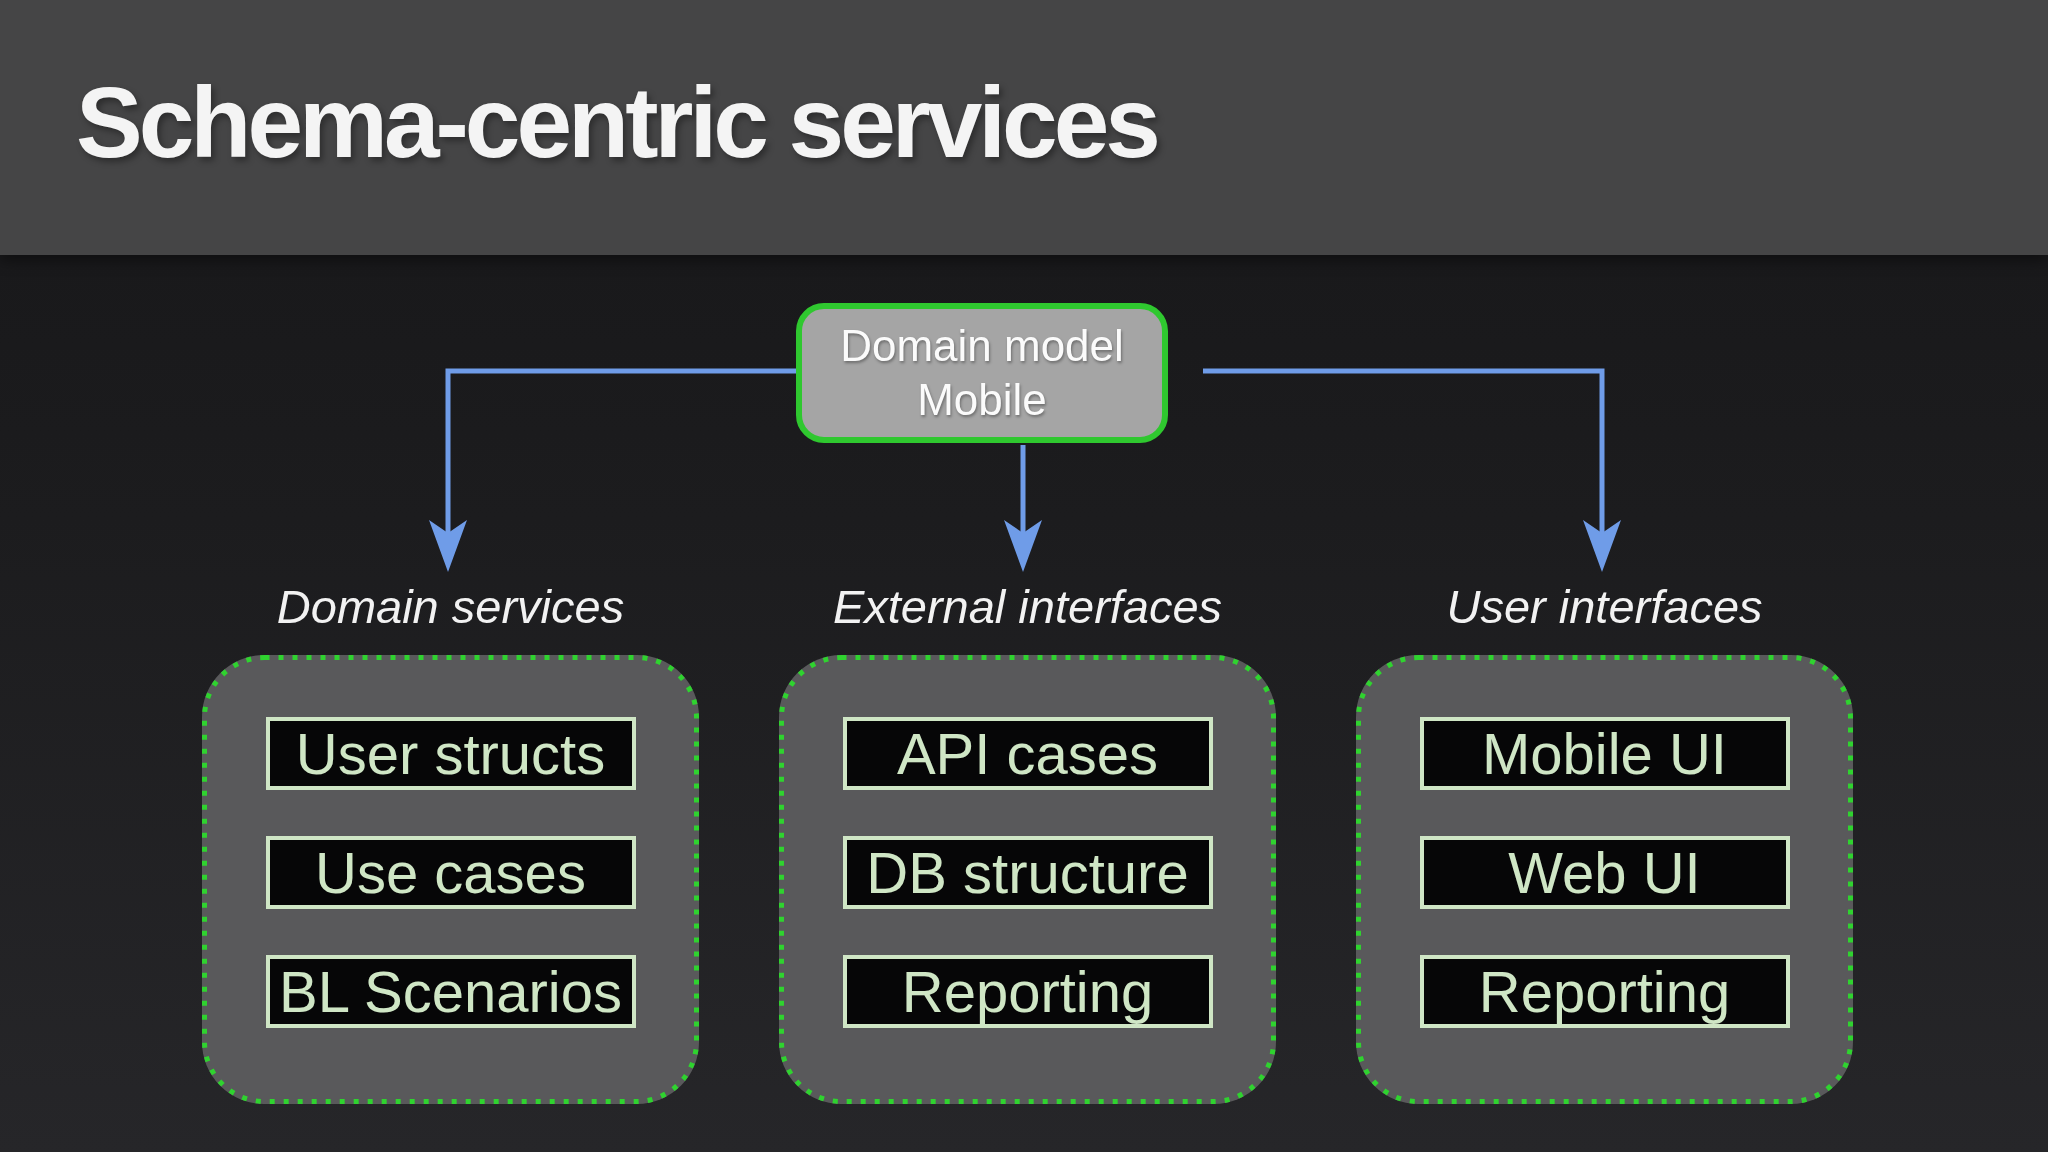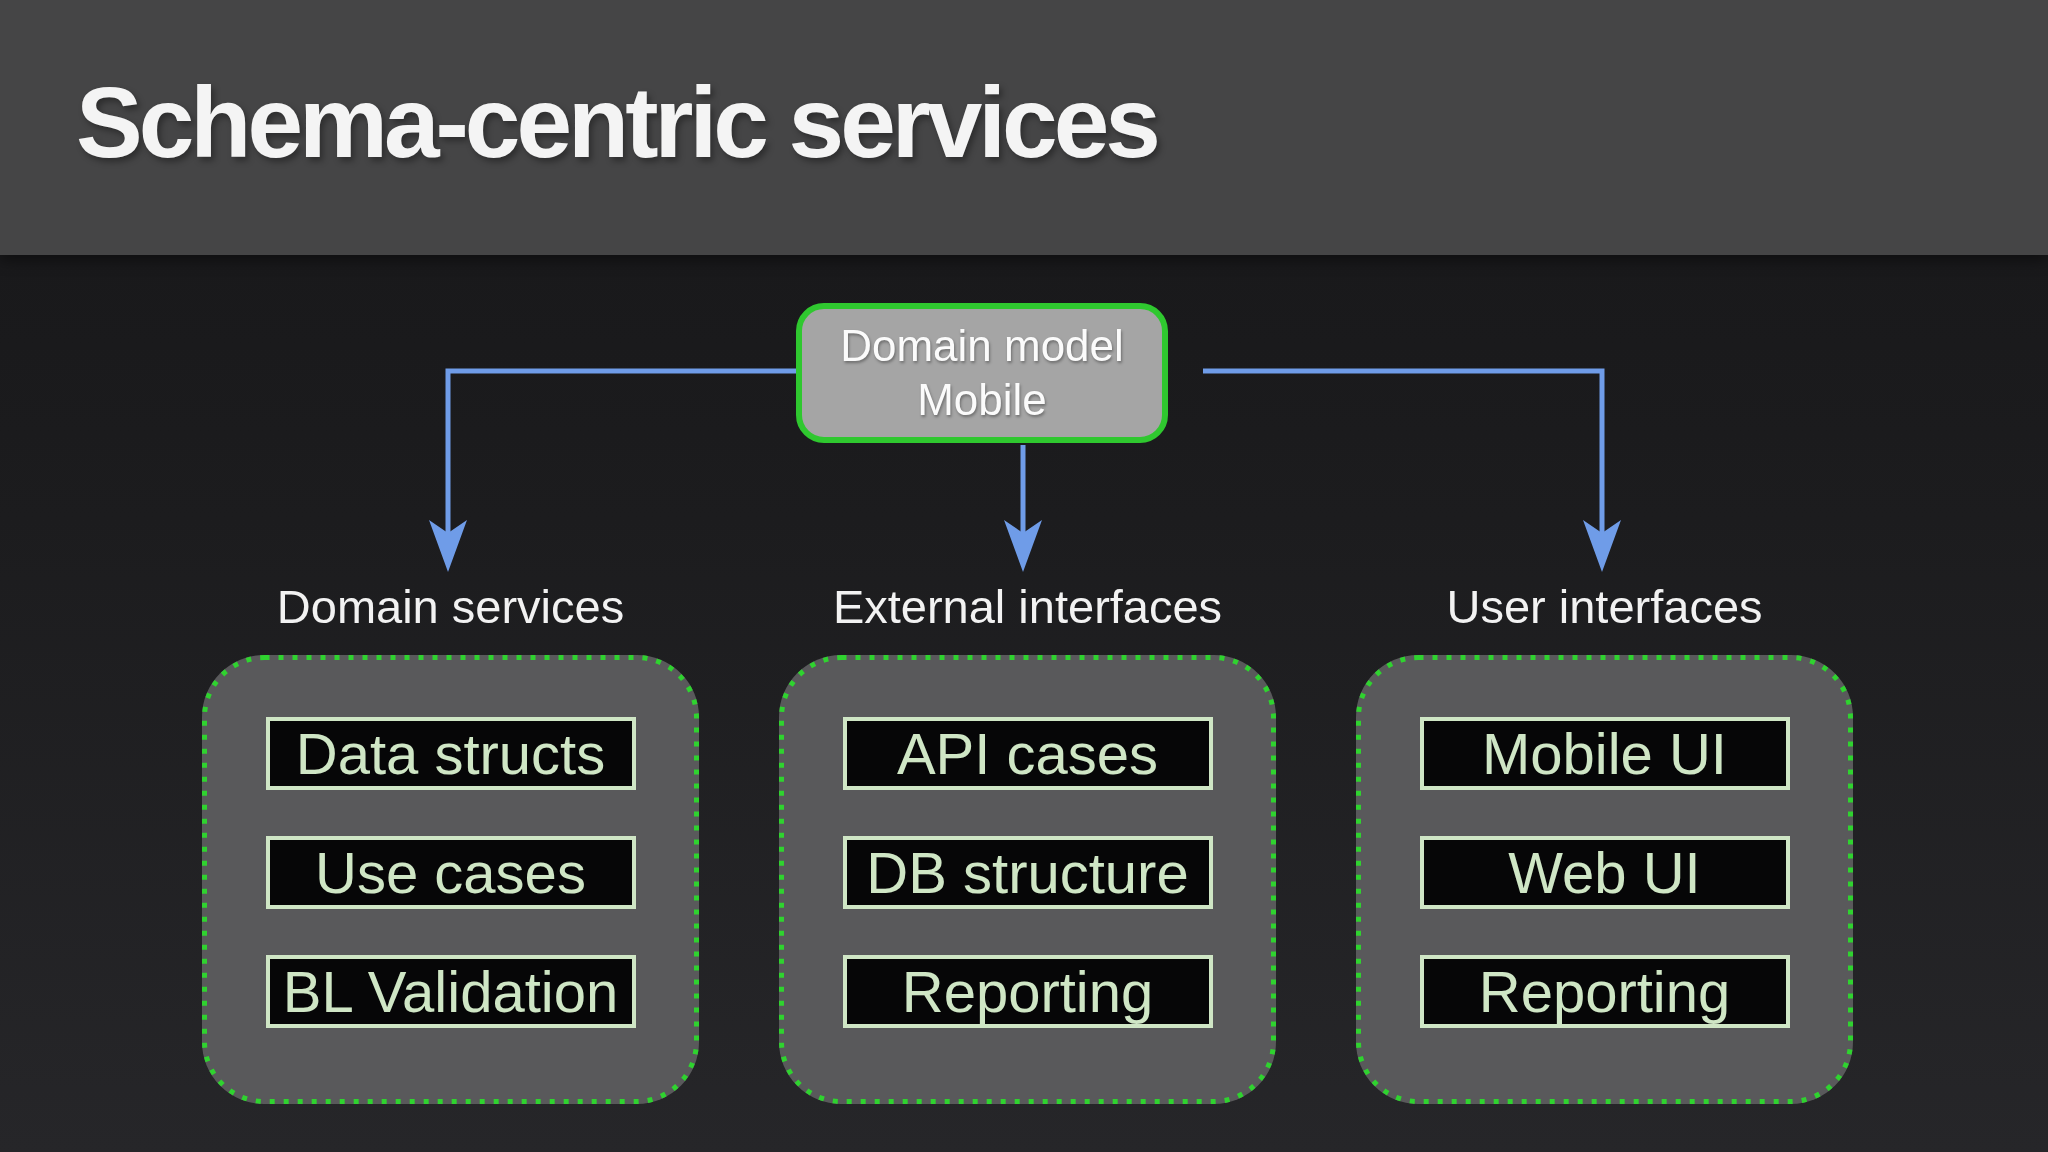--- a/index.html
+++ b/index.html
@@ -69,20 +69,21 @@
   .group-label {
     position: absolute;
     top: 583px;
     width: 497px;
     text-align: center;
     font-size: 47px;
     line-height: 47px;
     color: #f2f2f2;
     z-index: 1;
     white-space: nowrap;
+    font-style: italic;
   }
   .group-label.g0 { left: 202px; }
   .group-label.g1 { left: 779px; }
   .group-label.g2 { left: 1356px; }
 
   
   .group {
     position: absolute;
     top: 655px;
     width: 497px; height: 449px;
@@ -142,23 +143,23 @@
   <div class="root-node">
     <span>Domain model</span>
     <span>Mobile</span>
   </div>
 
   <div class="group-label g0">Domain services</div>
   <div class="group-label g1">External interfaces</div>
   <div class="group-label g2">User interfaces</div>
 
   <div class="group g0">
-    <div class="item">Data structs</div>
+    <div class="item">User structs</div>
     <div class="item">Use cases</div>
-    <div class="item">BL Validation</div>
+    <div class="item">BL Scenarios</div>
   </div>
 
   <div class="group g1">
     <div class="item">API cases</div>
     <div class="item">DB structure</div>
     <div class="item">Reporting</div>
   </div>
 
   <div class="group g2">
     <div class="item">Mobile UI</div>

